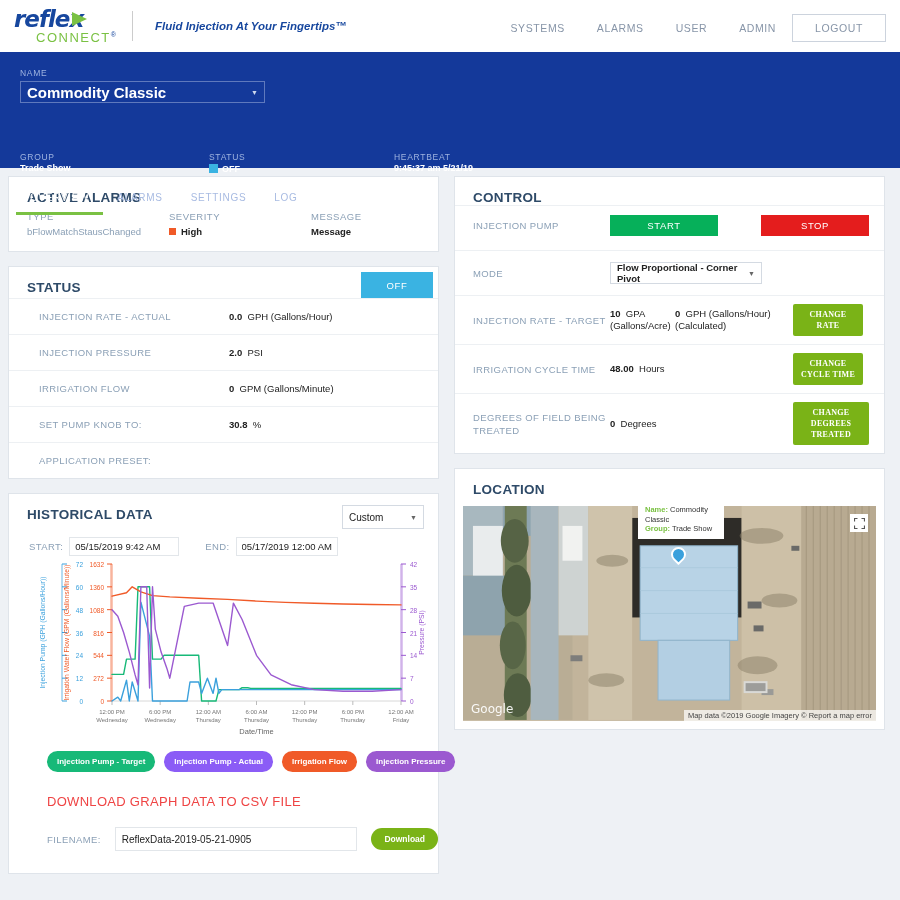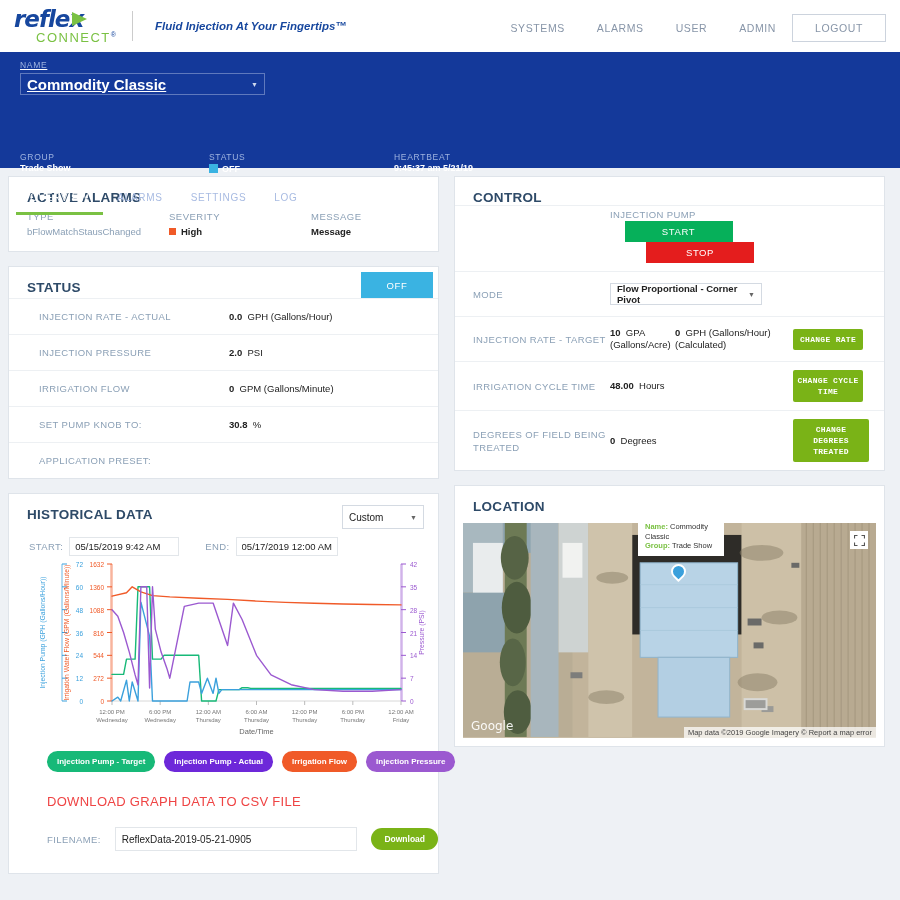--- a/index.html
+++ b/index.html
@@ -44,21 +44,21 @@
   }
   .logout {
     border:1px solid #ccd3dd; color:#8795a8; font-size:10.5px;
     letter-spacing:0.6px; padding:7px 22px; background:#fff;
     cursor:pointer;
   }
 
   
   .bluebar { background:#14399a; height:116px; position:relative; color:#fff; }
   .lbl { font-size:8.5px; color:#9fb4e0; letter-spacing:0.7px; }
-  .name-wrap { position:absolute; left:20px; top:8px; width:245px;text-decoration:underline; }
+  .name-wrap { position:absolute; left:20px; top:16px; width:245px; }
   .name-sel {
     margin-top:3px; border:1px solid #5f79bd; background:#14399a;
     height:22px; display:flex; align-items:center; padding:0 6px;
     font-size:15px; font-weight:bold; color:#fff; position:relative; cursor:pointer;
   }
   .name-sel .caret { position:absolute; right:6px; top:7px; font-size:7px; color:#cfd9ee; }
   .grp { position:absolute; left:20px; top:100px; }
   .grp .v, .st .v, .hb .v { font-size:9px; font-weight:bold; color:#fff; margin-top:1px; }
   .st { position:absolute; left:209px; top:100px; }
   .st .row { display:flex; align-items:center; gap:4px; margin-top:1px; }
@@ -126,21 +126,21 @@
   }
   .mode-sel .caret { position:absolute; right:6px; top:7px; font-size:7px; color:#666; }
   .cv  { width:65px; font-size:9.5px; color:#222; font-weight:bold; line-height:12px; }
   .cv .u { font-weight:normal; }
   .cv2 { width:118px; font-size:9.5px; color:#222; font-weight:bold; line-height:12px; }
   .cv2 .u { font-weight:normal; }
   .gbtn {
     background:#7ab317; color:#fff; border:none; border-radius:2px;
     font-size:8px; letter-spacing:0.3px; line-height:11px; padding:5px 4px;
     width:70px; text-align:center; cursor:pointer; font-weight:bold;
-    font-family:Liberation Mono, monospace;
+    font-family:Liberation Serif, serif;
   }
   .gbtn.wide { width:76px; }
 
   
   .hd-top { display:flex; align-items:flex-start; justify-content:space-between; }
   .range-sel {
     border:1px solid #d4dae2; height:24px; width:82px; display:flex; align-items:center;
     padding:0 6px; font-size:10px; color:#222; position:relative; cursor:pointer;
     margin:11px 14px 0 0; background:#fff;
   }
@@ -405,40 +405,40 @@
             <text x="247.5" y="178" fill="#666" font-size="7.5" font-family="Liberation Sans, sans-serif" text-anchor="middle">Date/Time</text>
             <path d="M103.0,118.4 L114.6,118.4 L117.5,103.1 L126.1,103.1 L129.0,30.8 L140.6,30.8 L143.5,103.1 L152.1,103.1 L155.0,99.3 L189.7,99.3 L192.6,145.0 L207.0,145.0 L209.9,133.6 L230.2,133.6 L233.1,131.7 L238.8,131.7 L241.7,132.4 L392.0,132.4" fill="none" stroke="#17b978" stroke-width="1.4" stroke-linejoin="round" stroke-linecap="round"></path>
             <path d="M103.0,145.0 L108.8,141.2 L111.7,145.0 L117.5,124.1 L120.3,145.0 L123.2,126.0 L129.0,145.0 L131.9,46.1 L137.7,68.9 L140.6,80.3 L143.5,145.0 L149.2,145.0 L152.1,145.0 L178.1,145.0 L181.0,126.0 L189.7,126.0 L192.6,137.4 L198.4,122.2 L204.1,137.4 L207.0,122.2 L209.9,137.4 L212.8,133.6 L218.6,133.6 L221.5,133.6 L392.0,133.6" fill="none" stroke="#3aa0dc" stroke-width="1.4" stroke-linejoin="round" stroke-linecap="round"></path>
             <path d="M103.0,40.1 L117.5,36.7 L123.2,30.8 L131.9,35.9 L143.5,39.6 L160.8,40.9 L189.7,42.2 L218.6,43.4 L247.5,45.1 L276.4,46.4 L305.3,47.2 L334.2,48.0 L363.1,48.5 L392.0,48.9" fill="none" stroke="#f05a28" stroke-width="1.4" stroke-linejoin="round" stroke-linecap="round"></path>
             <path d="M103.0,53.7 L108.8,60.2 L114.6,76.5 L120.3,96.1 L126.1,118.9 L129.0,128.7 L131.9,30.8 L137.7,30.8 L140.6,132.0 L143.5,30.8 L146.3,73.2 L152.1,96.1 L157.9,112.4 L160.8,122.2 L175.3,50.4 L189.7,47.1 L204.1,47.1 L218.6,89.5 L224.4,47.1 L233.1,63.5 L247.5,99.3 L262.0,118.9 L282.2,128.7 L305.3,133.6 L334.2,135.2 L363.1,135.2 L392.0,133.6" fill="none" stroke="#9b59d0" stroke-width="1.4" stroke-linejoin="round" stroke-linecap="round"></path>
           </svg>
       </div>
 
       <div class="legend">
         <div class="pill" style="background: rgb(23, 185, 120);">Injection Pump - Target</div>
-        <div class="pill" style="background: #6d28d9;">Injection Pump - Actual</div>
+        <div class="pill" style="background: #8b5cf6;">Injection Pump - Actual</div>
         <div class="pill" style="background: rgb(240, 90, 40);">Irrigation Flow</div>
         <div class="pill" style="background: rgb(155, 89, 208);">Injection Pressure</div>
       </div>
 
       <div class="dl-title">DOWNLOAD GRAPH DATA TO CSV FILE</div>
       <div class="dl-row">
         <span class="dlab">FILENAME:</span>
         <input class="fn-inp" value="ReflexData-2019-05-21-0905" style="">
         <button class="dlbtn">Download</button>
       </div>
     </div>
   </div>
 
   <div class="col">
 
     <div class="card">
       <div class="card-title">CONTROL</div>
 
-      <div class="crow" style="padding-top:2px;flex-direction:column;">
+      <div class="crow" style="padding-top:2px;">
         <div class="ck">INJECTION PUMP</div>
         <button class="btn-start">START</button>
         <button class="btn-stop">STOP</button>
       </div>
 
       <div class="crow">
         <div class="ck">MODE</div>
         <div class="mode-sel">
           <span>Flow Proportional - Corner Pivot</span>
           <span class="caret">▼</span>

